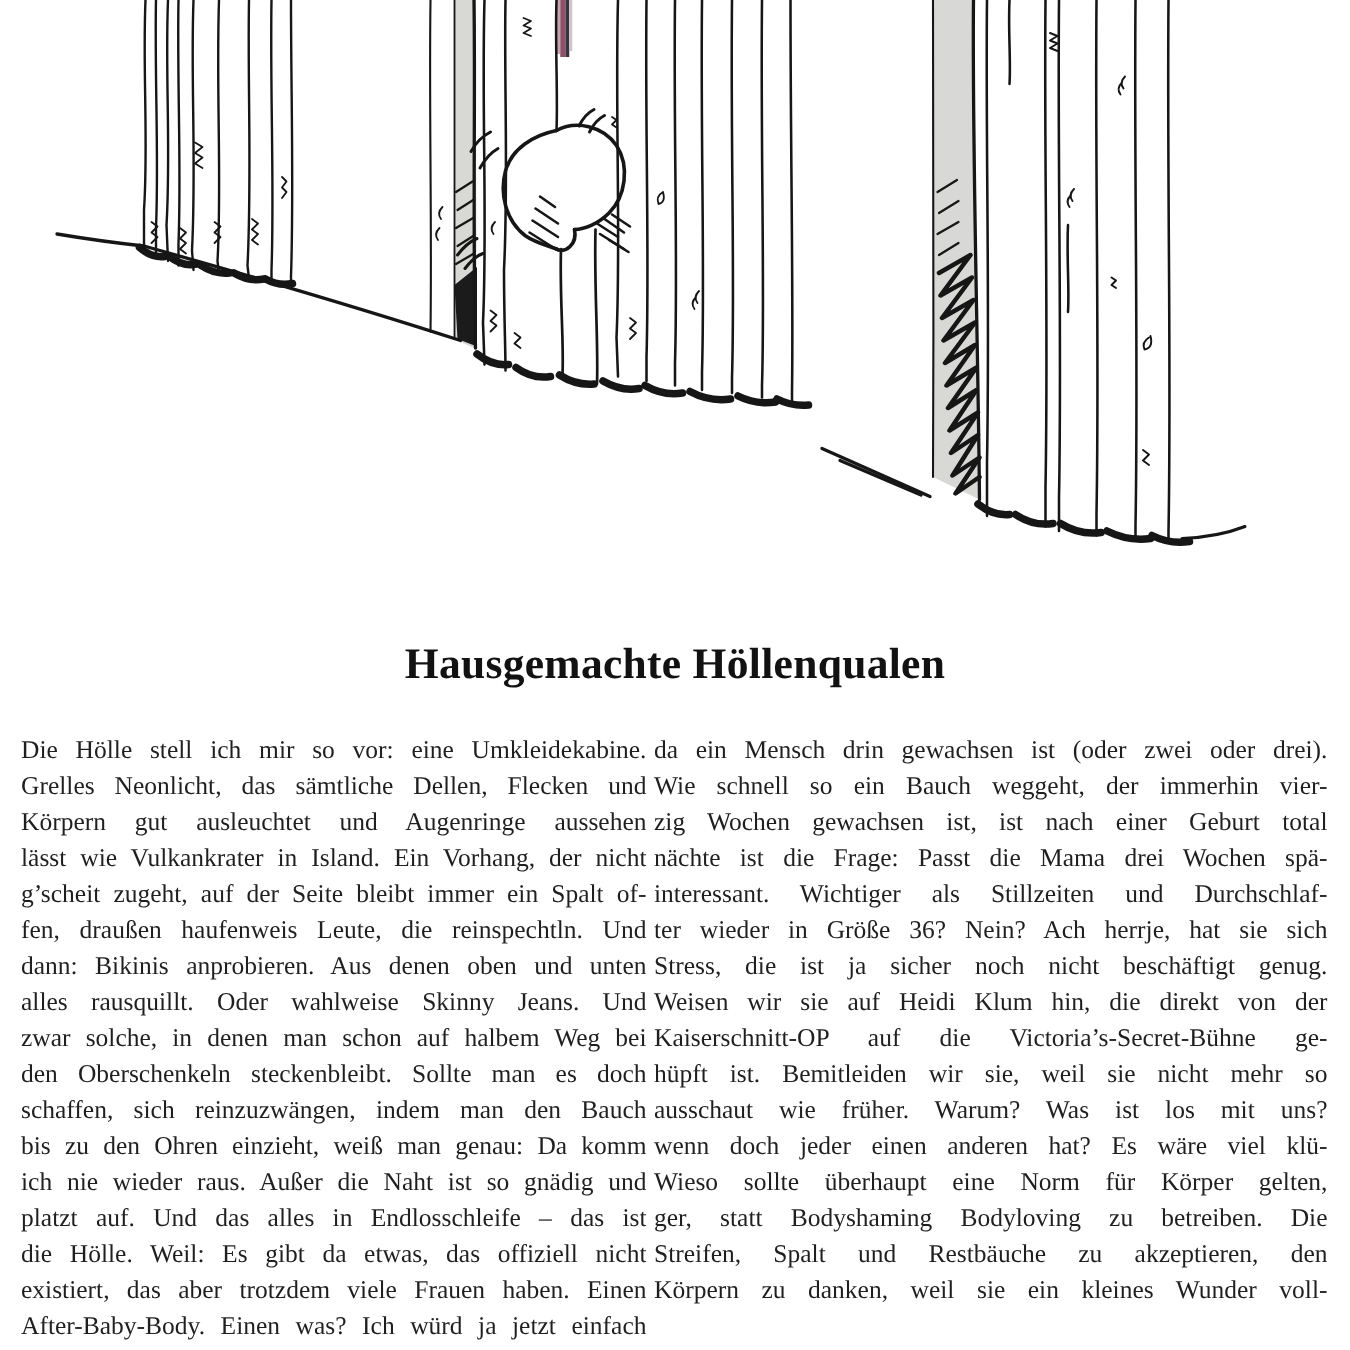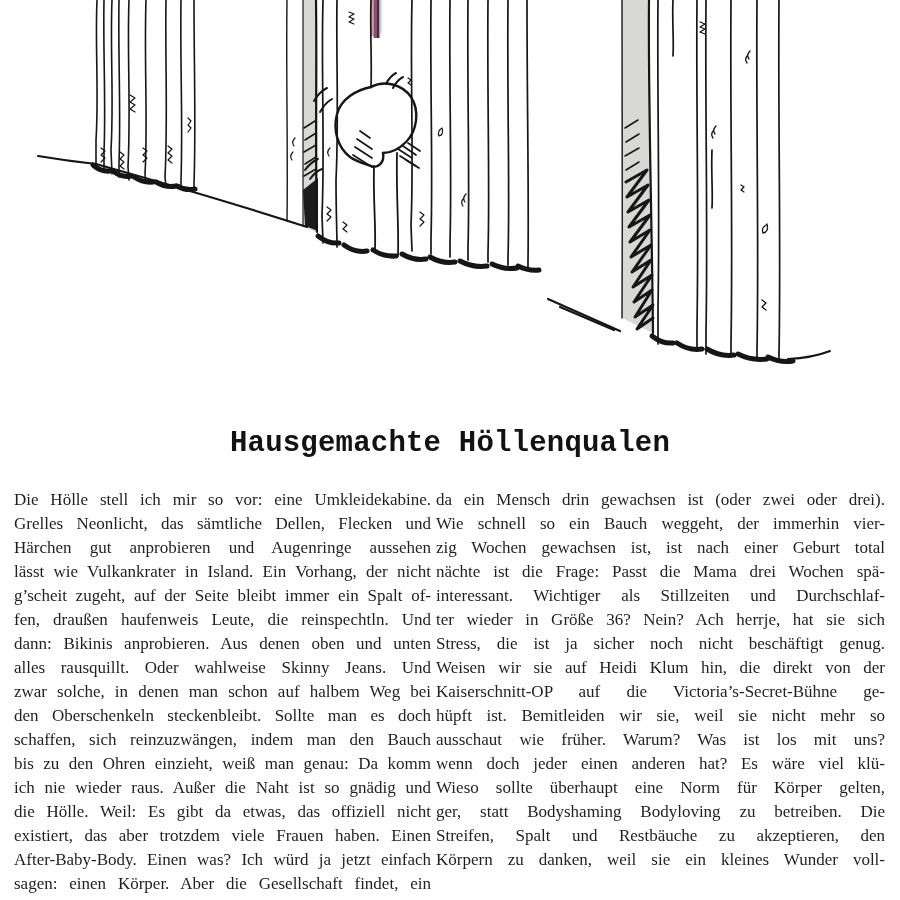--- a/index.html
+++ b/index.html
@@ -14,21 +14,21 @@
     position:relative;
     overflow:hidden;
     font-family:"Liberation Serif", serif;
   }
   .illustration{
     position:absolute;top:0;left:0;width:900px;height:368px;
   }
   .title{
     position:absolute;top:427px;left:0;right:0;
     text-align:center;
-    font-family:Liberation Mono, monospace;
+    font-family:Liberation Serif, serif;
     font-weight:700;
     font-size:29px;
     letter-spacing:0.2px;
     color:#121212;
   }
   .columns{
     position:absolute;top:488px;left:14px;
     width:876px;height:412px;
     overflow:hidden;
     display:flex;
@@ -210,31 +210,32 @@
       <path d="M788,359 q24,-1 42,-8" stroke-width="2"></path>
     </g>
   </svg>
 
   <div class="title">Hausgemachte Höllenqualen</div>
 
   <div class="columns">
     <div class="col col-left">
         <div class="line">Die Hölle stell ich mir so vor: eine Umkleidekabine.</div>
         <div class="line">Grelles Neonlicht, das sämtliche Dellen, Flecken und</div>
-        <div class="line">Härchen gut anprobieren und Augenringe aussehen</div>
+        <div class="line">Körpern gut ausleuchtet und Augenringe aussehen</div>
         <div class="line">lässt wie Vulkankrater in Island. Ein Vorhang, der nicht</div>
         <div class="line">g’scheit zugeht, auf der Seite bleibt immer ein Spalt of-</div>
         <div class="line">fen, draußen haufenweis Leute, die reinspechtln. Und</div>
         <div class="line">dann: Bikinis anprobieren. Aus denen oben und unten</div>
         <div class="line">alles rausquillt. Oder wahlweise Skinny Jeans. Und</div>
         <div class="line">zwar solche, in denen man schon auf halbem Weg bei</div>
         <div class="line">den Oberschenkeln steckenbleibt. Sollte man es doch</div>
         <div class="line">schaffen, sich reinzuzwängen, indem man den Bauch</div>
         <div class="line">bis zu den Ohren einzieht, weiß man genau: Da komm</div>
         <div class="line">ich nie wieder raus. Außer die Naht ist so gnädig und</div>
+        <div class="line">platzt auf. Und das alles in Endlosschleife – das ist</div>
         <div class="line">die Hölle. Weil: Es gibt da etwas, das offiziell nicht</div>
         <div class="line">existiert, das aber trotzdem viele Frauen haben. Einen</div>
         <div class="line">After-Baby-Body. Einen was? Ich würd ja jetzt einfach</div>
         <div class="line">sagen: einen Körper. Aber die Gesellschaft findet, ein</div>
       </div>
     <div class="col col-right">
         <div class="line">da ein Mensch drin gewachsen ist (oder zwei oder drei).</div>
         <div class="line">Wie schnell so ein Bauch weggeht, der immerhin vier-</div>
         <div class="line">zig Wochen gewachsen ist, ist nach einer Geburt total</div>
         <div class="line">nächte ist die Frage: Passt die Mama drei Wochen spä-</div>

